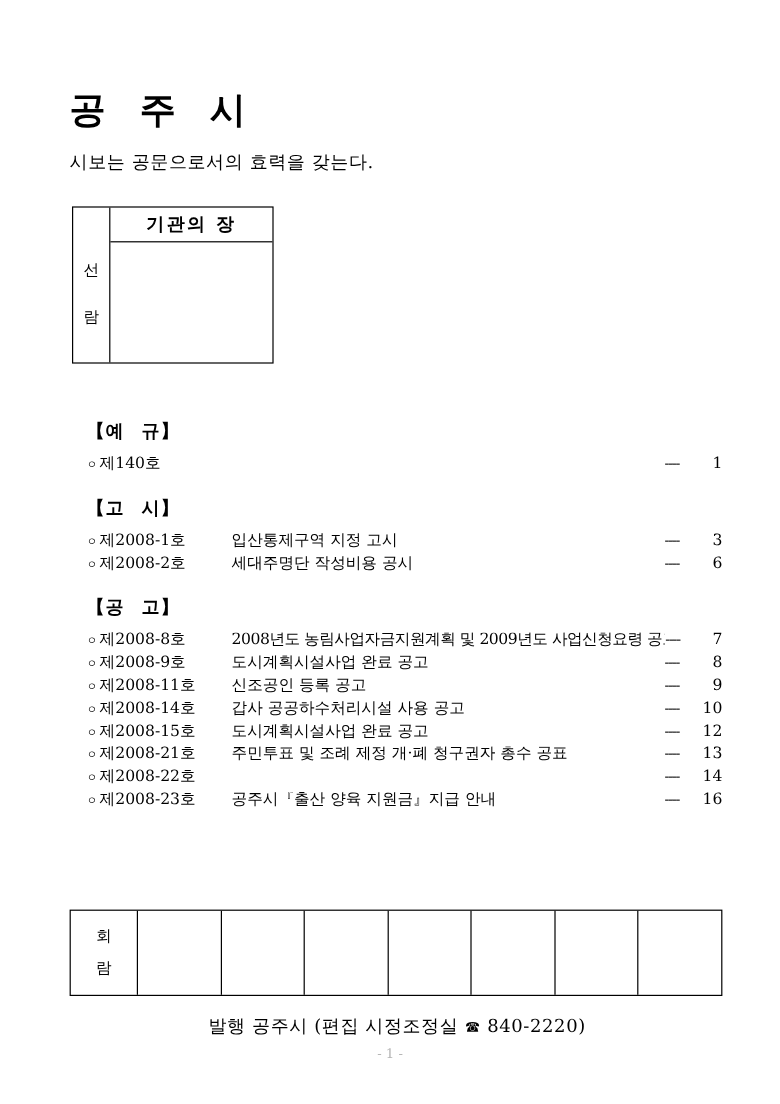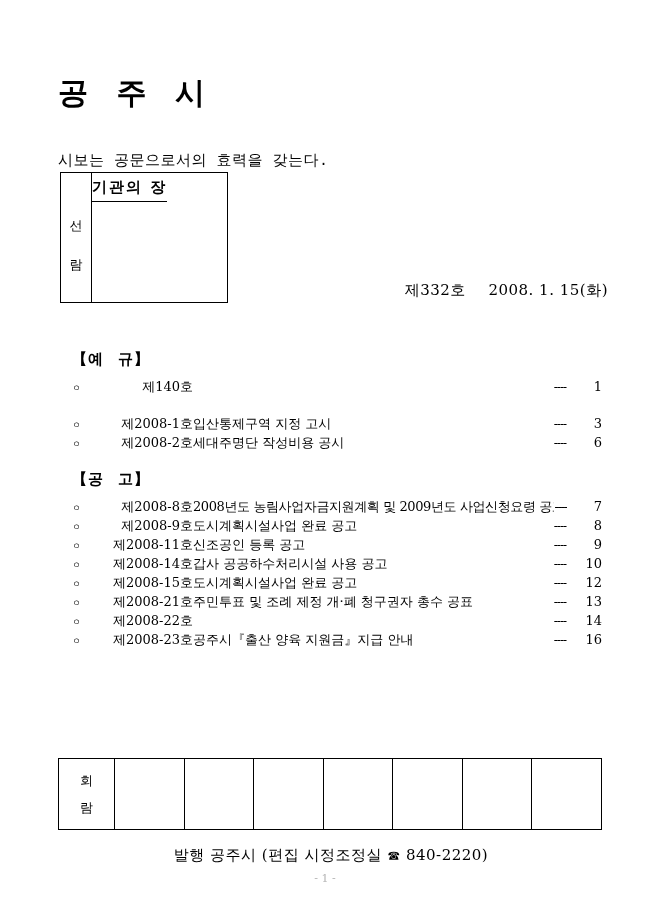--- a/index.html
+++ b/index.html
@@ -30,25 +30,24 @@
     font-size: 30px;
     font-weight: bold;
     letter-spacing: 9px;
     line-height: 1;
     white-space: nowrap;
   }
 
   .tagline {
     position: absolute;
     left: 58px;
-    top: 151px;
+    top: 126px;
     font-size: 15px;
     letter-spacing: 0.5px;
     white-space: nowrap;
-    font-family: Liberation Mono, monospace;
   }
 
   
   .approval-box {
     position: absolute;
     left: 60px;
     top: 172px;
     width: 168px;
     height: 131px;
     border: 1.6px solid #000;
@@ -64,21 +63,21 @@
     align-items: center;
     justify-content: center;
     gap: 26px;
     font-size: 13px;
     line-height: 1;
     padding-top: 14px;
   }
   .approval-body {
     flex: 1;
     display: flex;
-    flex-direction: row;
+    flex-direction: column;
     box-sizing: border-box;
   }
   .approval-head {
     height: 29px;
     border-bottom: 1.2px solid #000;
     box-sizing: border-box;
     display: flex;
     align-items: center;
     justify-content: center;
     font-size: 15px;
@@ -140,21 +139,20 @@
   }
   .entry-bullet {
     width: 11px;
     flex: 0 0 11px;
     font-size: 9px;
     line-height: 1;
   }
   .entry-number {
     flex: 0 0 110px;
     letter-spacing: 0px;
-    text-align: right;
   }
   .entry-title {
     flex: 0 1 auto;
     padding-right: 8px;
     overflow: hidden;
   }
   .entry-leader {
     flex: 1 1 auto;
     text-align: right;
     letter-spacing: -1px;
@@ -239,39 +237,35 @@
     <div class="approval-label">
       <span>선</span>
       <span>람</span>
     </div>
     <div class="approval-body">
       <div class="approval-head">기관의 장</div>
       <div class="approval-sign"></div>
     </div>
   </div>
 
-  <div class="issue-line">
-    <span>제332호</span>
-    <span class="gap"></span>
-    <span>2008.  1.  15(화)</span>
-  </div>
 
   <div class="sections" id="sections-root">
       <div class="section">
         <div class="section-title"><span>【</span><span>예</span><span class="sp"></span><span>규</span><span>】</span></div>
         <ul class="entries">
           <li class="entry">
             <span class="entry-bullet">ㅇ</span>
             <span class="entry-number">제140호</span>
             <span class="entry-leader">----</span>
             <span class="entry-page">1</span>
           </li>
         </ul>
       </div>
       <div class="section">
+        <div class="section-title"><span>【</span><span>고</span><span class="sp"></span><span>시</span><span>】</span></div>
         <ul class="entries">
           <li class="entry">
             <span class="entry-bullet">ㅇ</span>
             <span class="entry-number">제2008-1호</span>
             <span class="entry-title">입산통제구역 지정 고시</span>
             <span class="entry-leader">----</span>
             <span class="entry-page">3</span>
           </li>
           <li class="entry">
             <span class="entry-bullet">ㅇ</span>

